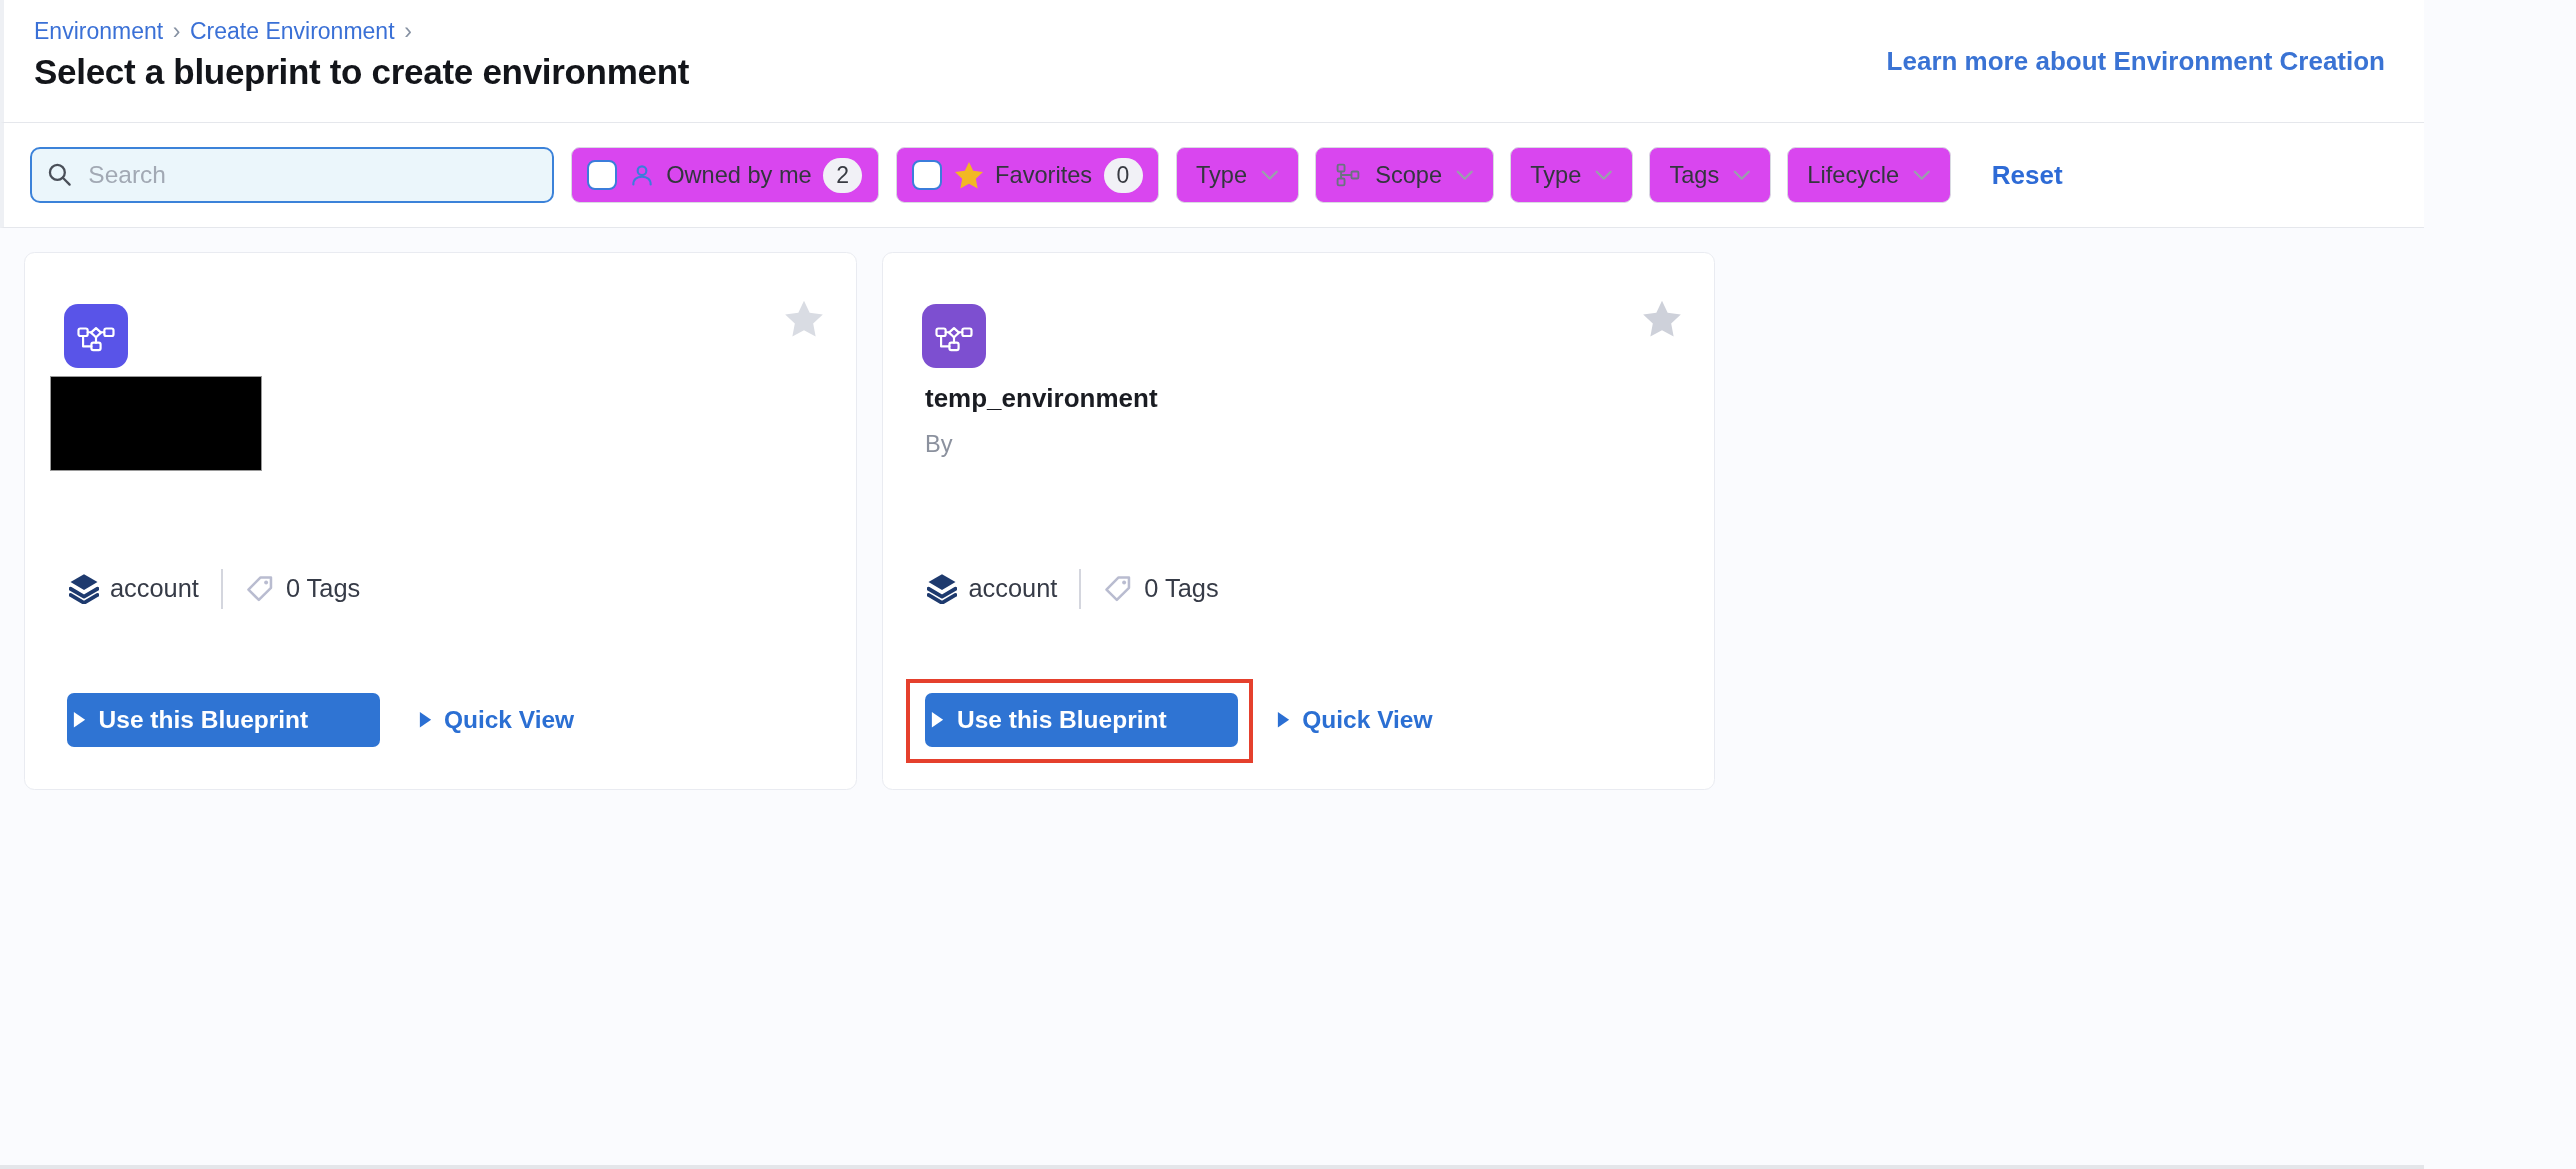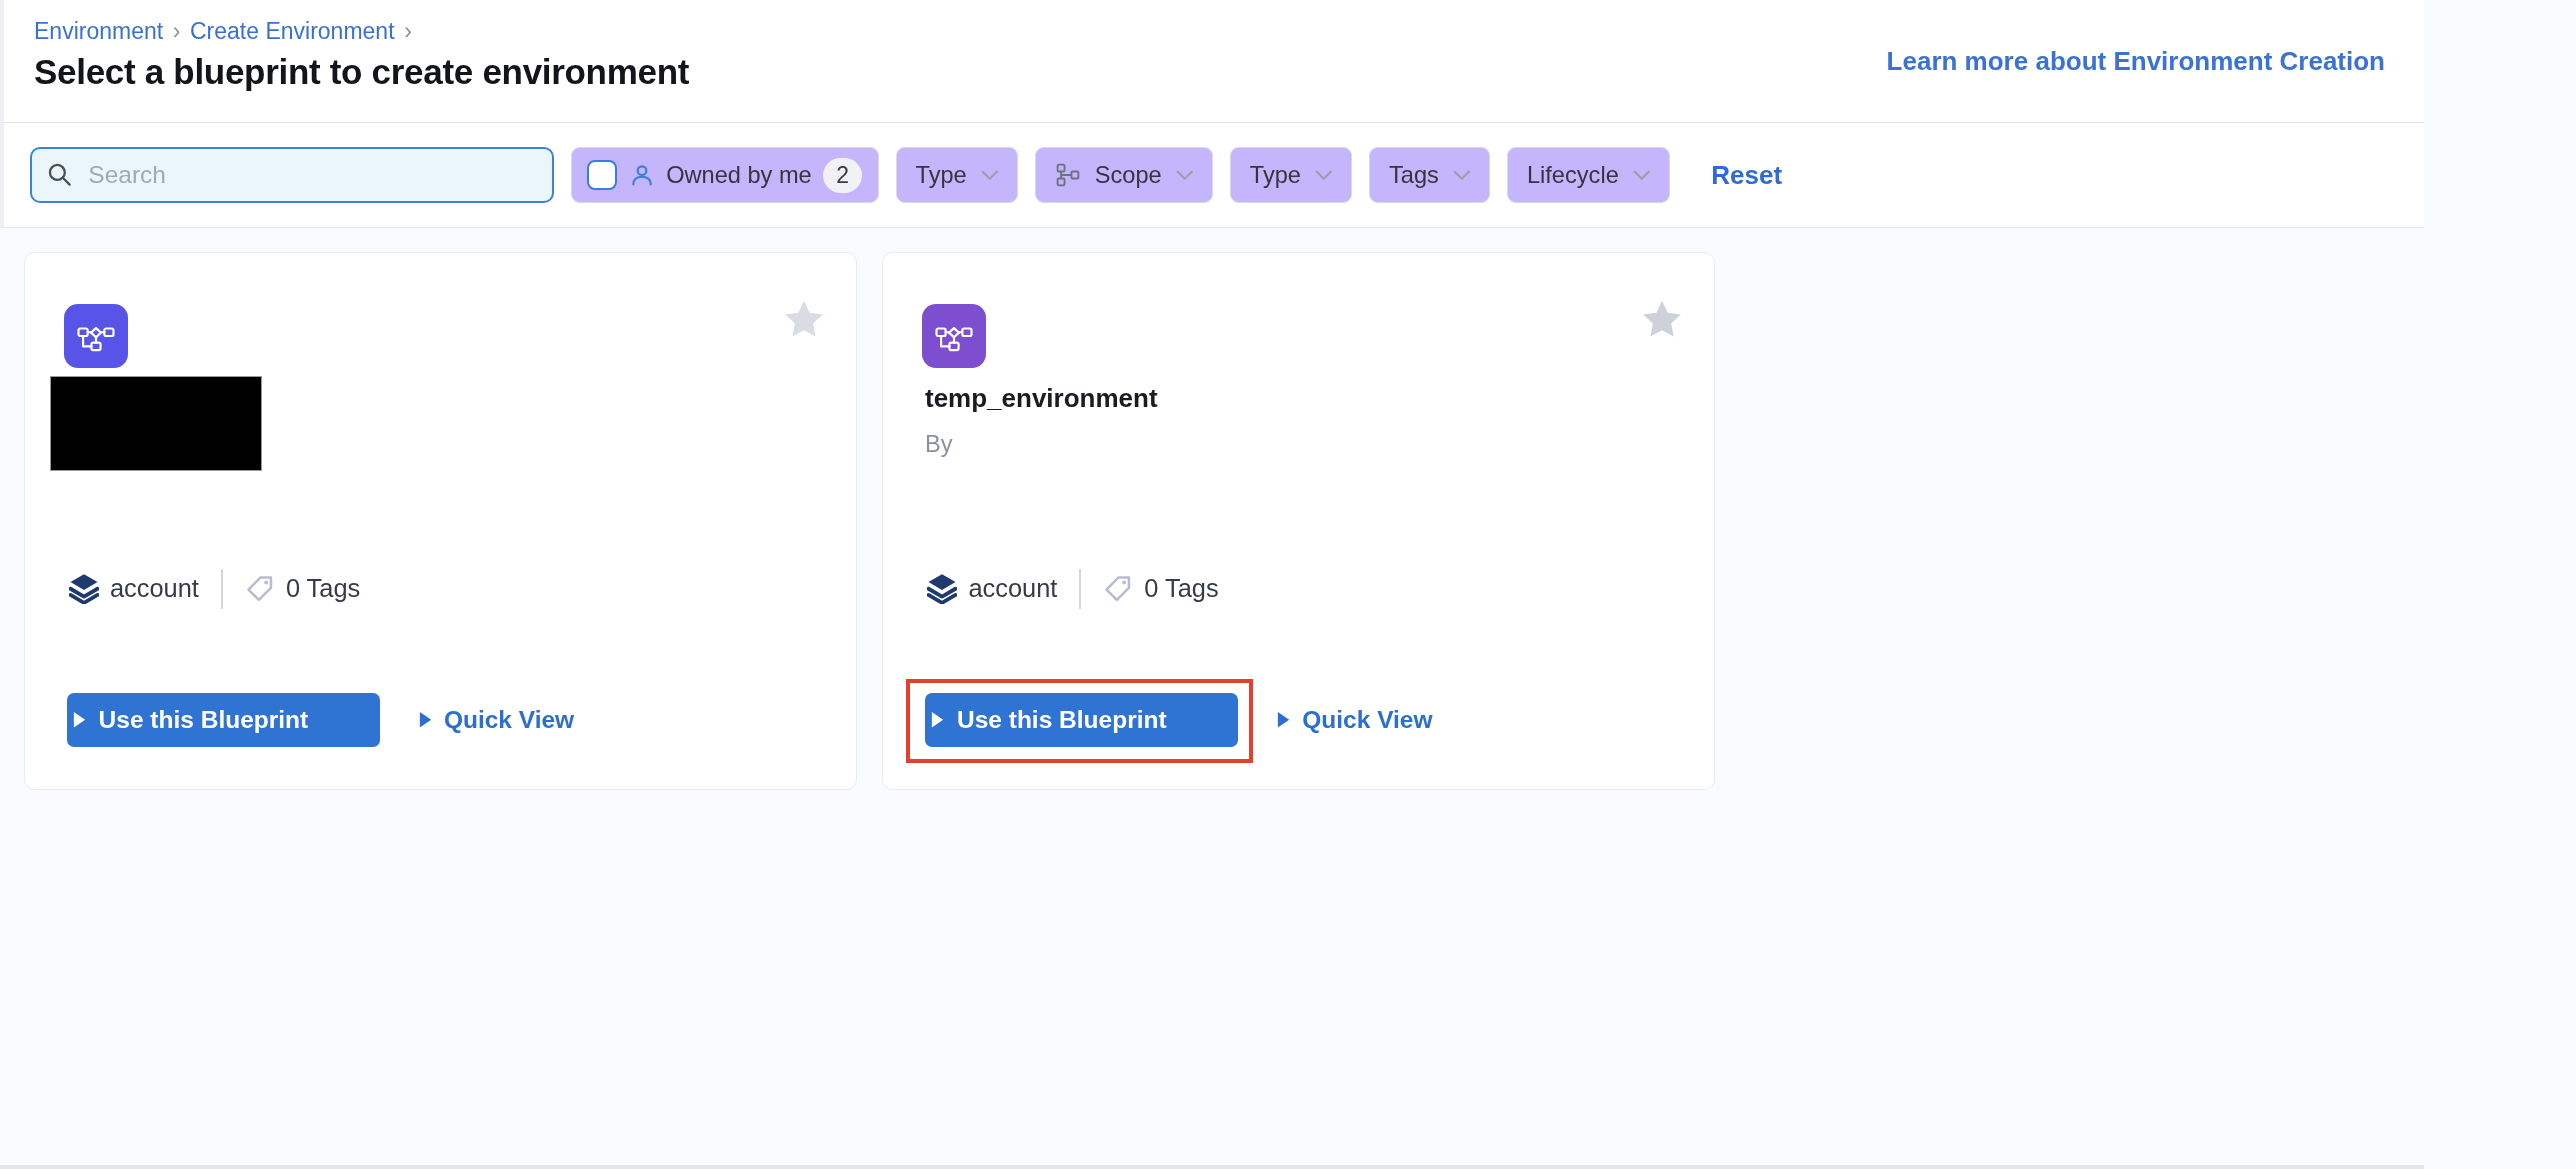--- a/index.html
+++ b/index.html
@@ -36,21 +36,21 @@
     border:2.6px solid #3b82d9; border-radius:10px; background:#ebf6fb;
     display:flex; align-items:center; padding:0 14px; gap:12.3px;
   }
   .searchbox input {
     flex:1; border:none; outline:none; background:transparent;
     font-family:"Liberation Sans", sans-serif; font-size:24.5px; color:#3a3f48;
   }
   .searchbox input::placeholder { color:#a2a9b4; }
 
   .chip {
-    height:56px; background:#c4b5fd; border:1.8px solid #d8dae1; border-radius:8.8px;
+    height:56px; background:#d946ef; border:1.8px solid #d8dae1; border-radius:8.8px;
     display:flex; align-items:center; font-size:23.6px; color:#33363e; cursor:pointer;
     flex:0 0 auto;
   }
   .chip.check { padding:0 15.8px; gap:11.4px; }
   .chip.dd { padding:0 19px; gap:14px; }
   .checkbox {
     width:30px; height:30px; border:2.6px solid #3b7ddb; border-radius:7.9px; background:#ffffff;
   }
   .badge {
     min-width:39px; height:35px; padding:0 11.4px;
@@ -133,20 +133,30 @@
       <span style="display:flex;">
         <svg width="26" height="26" viewBox="0 0 30 30" fill="none">
           <circle cx="15" cy="10" r="5" stroke="#3b7ddb" stroke-width="2.5"></circle>
           <path d="M5 26 c0-6 4.5-9 10-9 s10 3 10 9" stroke="#3b7ddb" stroke-width="2.5" stroke-linecap="round" fill="none"></path>
         </svg>
       </span>
       <span>Owned by me</span>
       <span class="badge">2</span>
     </div>
 
+    <div class="chip check">
+      <span class="checkbox"></span>
+      <span style="display:flex;">
+        <svg width="30" height="28" viewBox="0 0 34 32">
+          <path d="M17 1 L21.8 11.2 L33 12.6 L24.8 20.3 L26.9 31.3 L17 25.9 L7.1 31.3 L9.2 20.3 L1 12.6 L12.2 11.2 Z" fill="#f2b824"></path>
+        </svg>
+      </span>
+      <span>Favorites</span>
+      <span class="badge">0</span>
+    </div>
 
     <div class="chip dd">
       <span>Type</span>
       <span style="display:flex;">
         <svg width="17.5" height="12.3" viewBox="0 0 20 14" fill="none">
             <path d="M2 3 L10 11 L18 3" stroke="#9aa0ab" stroke-width="2.5" stroke-linecap="round" stroke-linejoin="round"></path>
           </svg>
       </span>
     </div>
 

